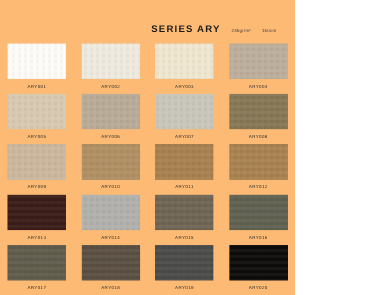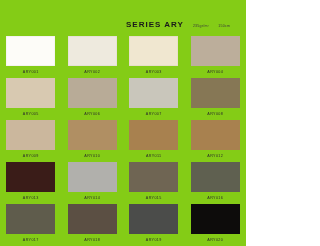--- a/index.html
+++ b/index.html
@@ -9,21 +9,21 @@
     height: 246px;
     background: #ffffff;
     font-family: "Liberation Sans", sans-serif;
     overflow: hidden;
   }
 
   #page {
     position: relative;
     width: 246px;
     height: 246px;
-    background: #84cc16;
+    background: #fdba74;
   }
 
   
   #header {
     position: absolute;
     left: 0;
     top: 20px;
     width: 246px;
     height: 14px;
     display: flex;

